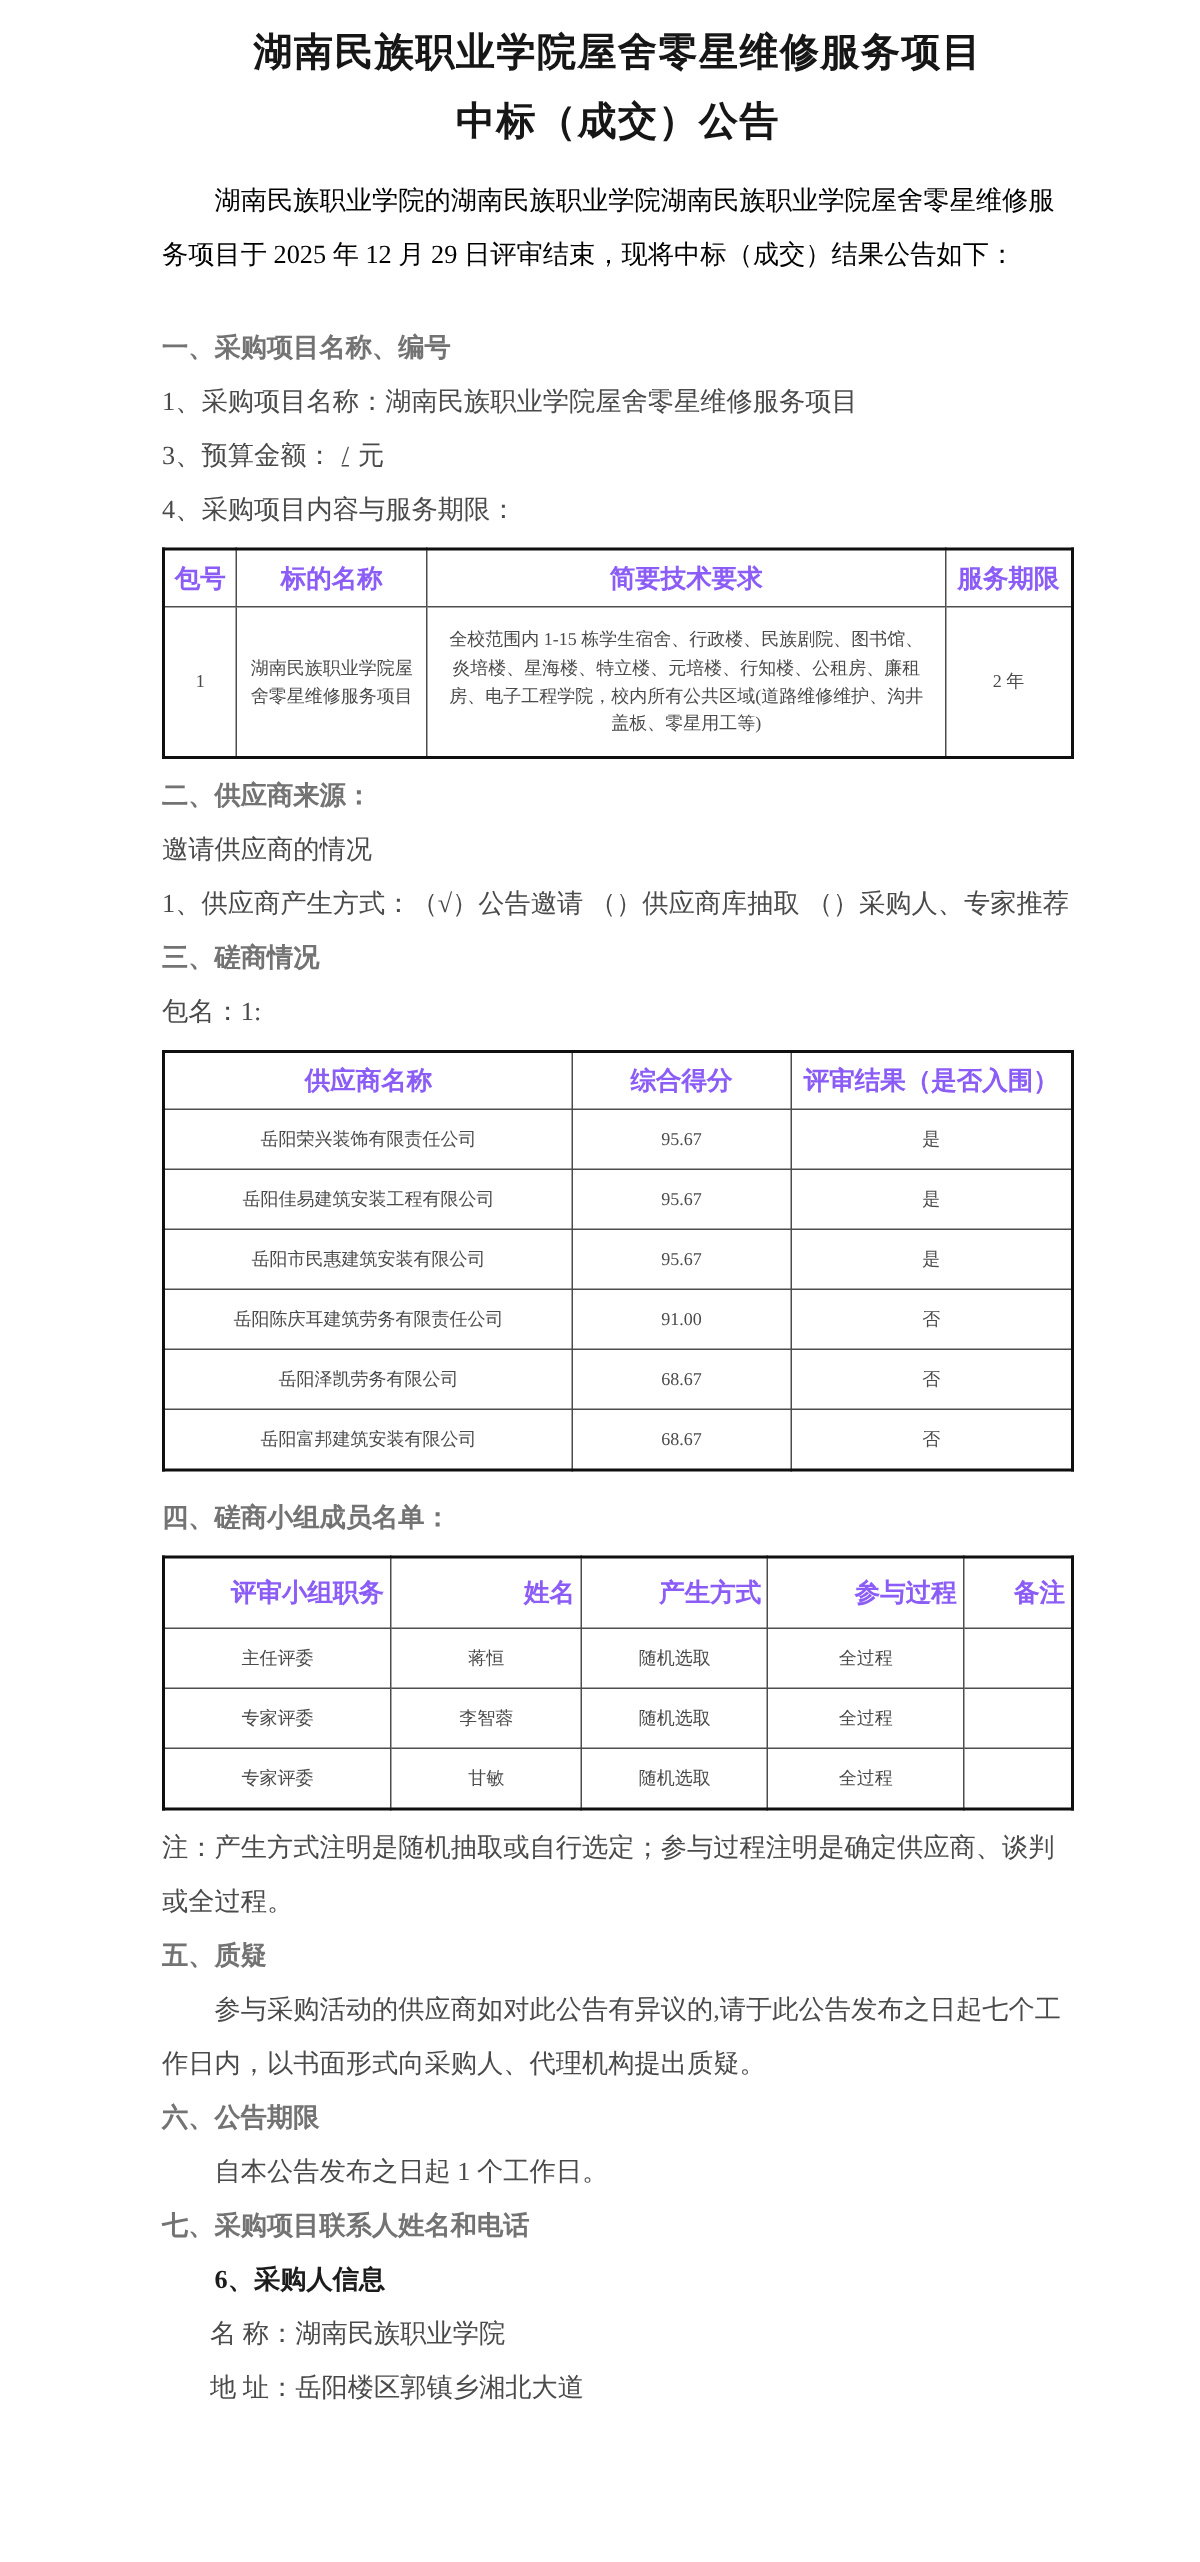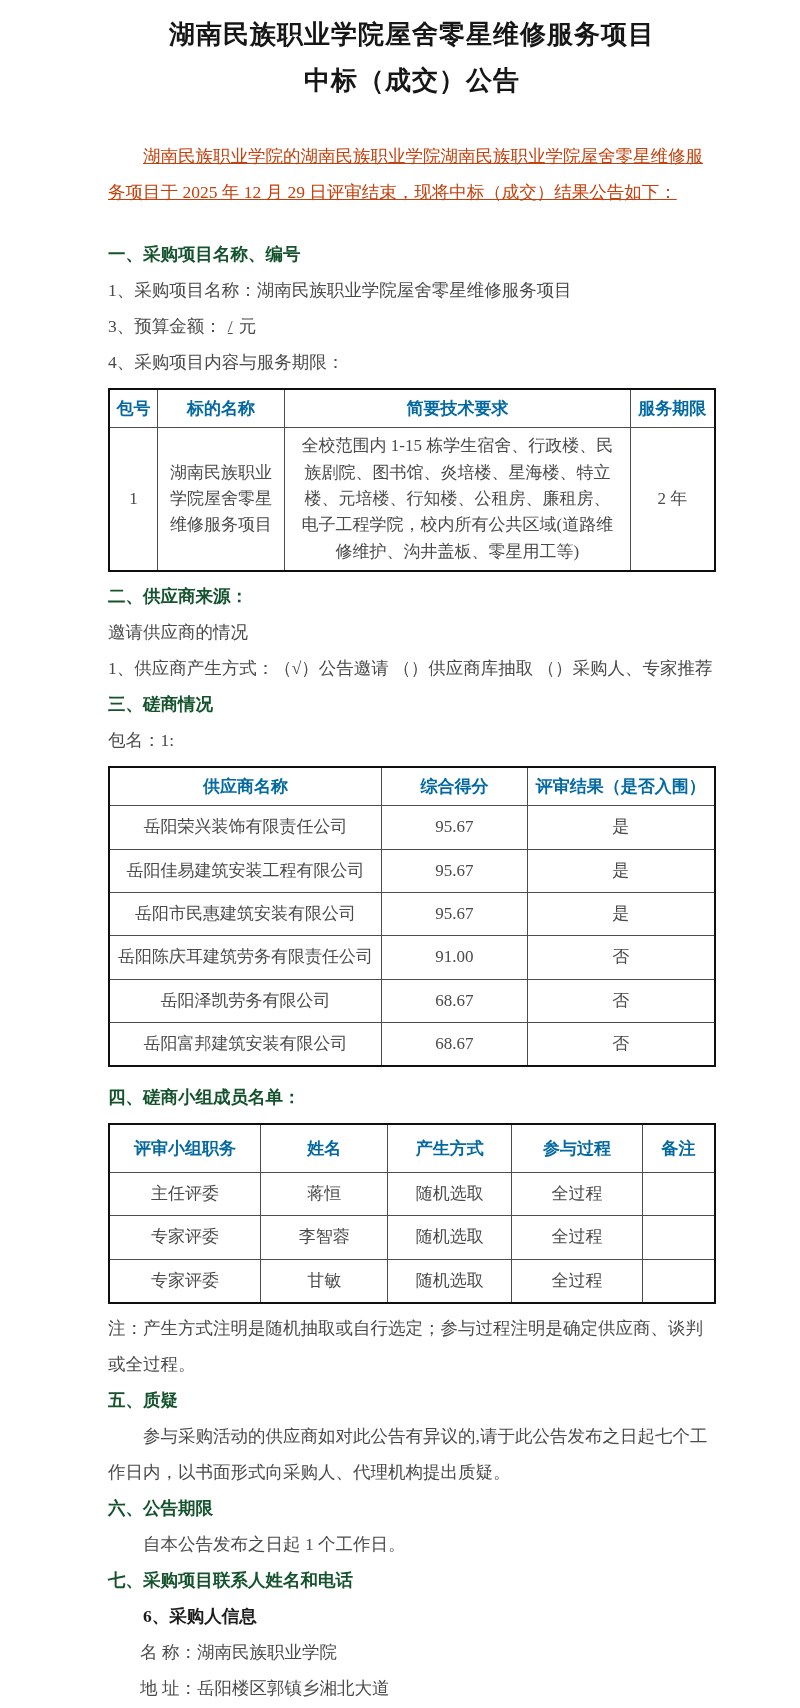--- a/index.html
+++ b/index.html
@@ -22,56 +22,56 @@
     text-align: center;
     margin: 0;
     line-height: 1.75;
     letter-spacing: 1px;
   }
   p, .line {
     font-size: 17.5px;
     line-height: 2.06;
     margin: 0;
   }
-  .intro { text-indent: 2em; margin-top: 35px; margin-bottom: 10px; color: #c2410c; text-decoration: underline; }
+  .intro { text-indent: 2em; margin-top: 12px; margin-bottom: 10px; color: #000000; }
   .sec-heading {
     font-size: 17.5px;
     font-weight: bold;
-    color: #14532d;
+    color: #737373;
     margin: 0;
     line-height: 2.06;
   }
   .indent1 { text-indent: 2em; }
   .sub-heading {
     font-size: 17.5px; font-weight: bold; color: #1c1c1c;
     margin: 0; line-height: 2.06; padding-left: 2em;
   }
   .contact-block { padding-left: 2em; }
   .underlined { text-decoration: underline; padding: 0 6px; }
   table {
     width: 100%;
     border-collapse: collapse;
     table-layout: fixed;
     margin: 8px 0 6px 0;
   }
   table, th, td { border: 1px solid #4d4d4d; }
   table { border: 2.5px solid #0f0f0f; }
   th {
-    font-size: 17px; font-weight: bold; color: #0369a1;
+    font-size: 17px; font-weight: bold; color: #8b5cf6;
     text-align: center; padding: 7px 4px; margin-top: 24px;
   }
   td {
-    font-size: 17px; color: #4a4a4a;
+    font-size: 12px; color: #4a4a4a;
     text-align: center; vertical-align: middle;
     padding: 8px 6px; line-height: 1.55;
   }
   .t-proj td { height: 100px; }
   .t-proj .tech-cell { padding: 5px 12px; }
   .t-sup td { height: 40px; }
-  .t-team th { height: 48px; }
+  .t-team th { height: 48px; text-align: right; }
   .t-team td { height: 40px; }
   .gap-md { height: 16px; }
   .gap-sm { height: 6px; }
 </style>
 </head>
 <body>
 
 <div class="page">
 
   <h1 class="doc-title">湖南民族职业学院屋舍零星维修服务项目</h1>

